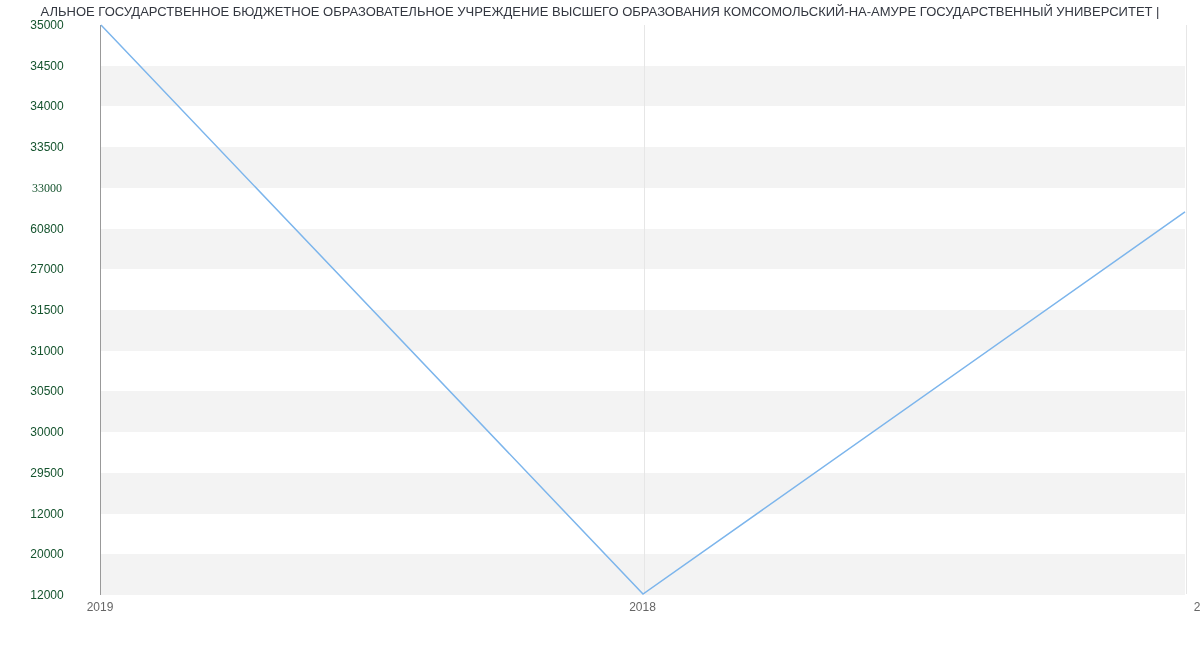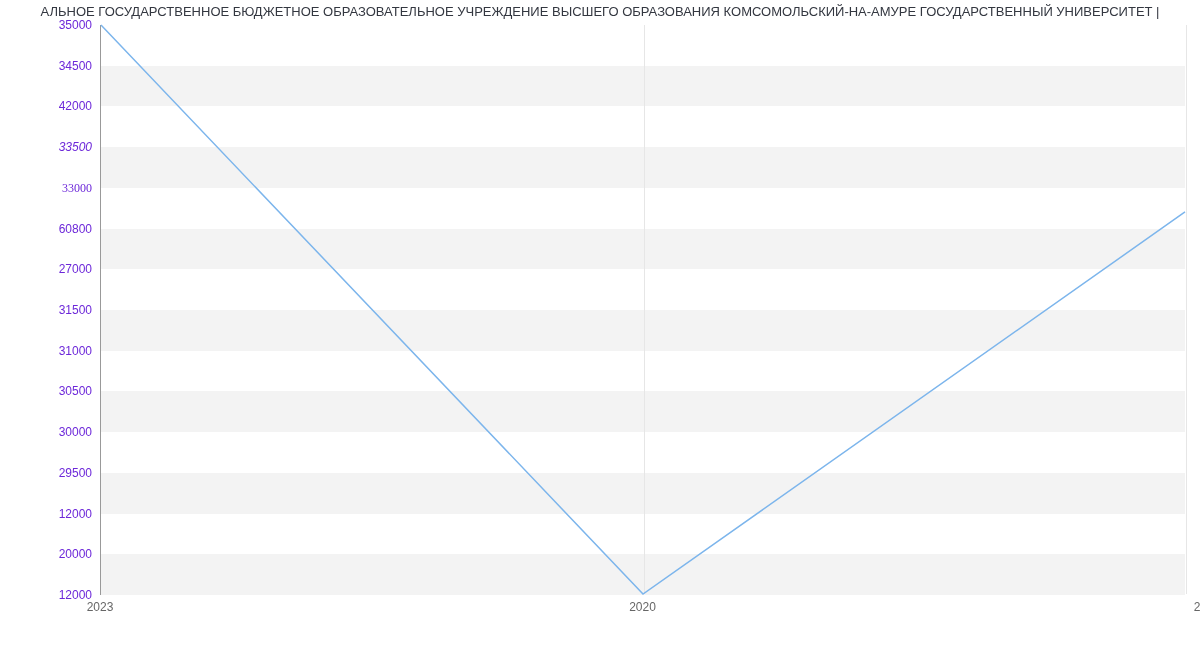--- a/index.html
+++ b/index.html
@@ -42,23 +42,23 @@
     position: absolute;
     top: 0;
     bottom: 0;
     width: 1px;
     background: #e6e6e6;
   }
   .ytick-label {
     position: absolute;
     right: 1108px;
     width: 90px;
-    text-align: right;
+    text-align: center;
     font-size: 12px;
-    color: #6d28d9;
+    color: #14532d;
     transform: translateY(-50%);
   }
   .xtick-label {
     position: absolute;
     top: 600px;
     font-size: 12px;
     color: #666;
     transform: translateX(-50%);
   }
   svg.line-layer {
@@ -93,20 +93,20 @@
     <div class="ytick-label" style="top: 554.286px;">20000</div>
     <div class="ytick-label" style="top: 513.571px;">12000</div>
     <div class="ytick-label" style="top: 472.857px;">29500</div>
     <div class="ytick-label" style="top: 432.143px;">30000</div>
     <div class="ytick-label" style="top: 391.429px;">30500</div>
     <div class="ytick-label" style="top: 350.714px;">31000</div>
     <div class="ytick-label" style="top: 310px;">31500</div>
     <div class="ytick-label" style="top: 269.286px;">27000</div>
     <div class="ytick-label" style="top: 228.571px;">60800</div>
     <div class="ytick-label" style="top: 187.857px; font-family: Liberation Serif, serif;">33000</div>
-    <div class="ytick-label" style="top: 147.143px; font-style: italic;">33500</div>
-    <div class="ytick-label" style="top: 106.429px;">42000</div>
+    <div class="ytick-label" style="top: 147.143px;">33500</div>
+    <div class="ytick-label" style="top: 106.429px;">34000</div>
     <div class="ytick-label" style="top: 65.7143px;">34500</div>
     <div class="ytick-label" style="top: 25px;">35000</div>
-    <div class="xtick-label" style="left: 100px;">2023</div>
-    <div class="xtick-label" style="left: 642.5px;">2020</div>
+    <div class="xtick-label" style="left: 100px;">2019</div>
+    <div class="xtick-label" style="left: 642.5px;">2018</div>
     <div class="xtick-label" style="left: 1207px;">2024</div>
   </div>
 
 </body></html>

